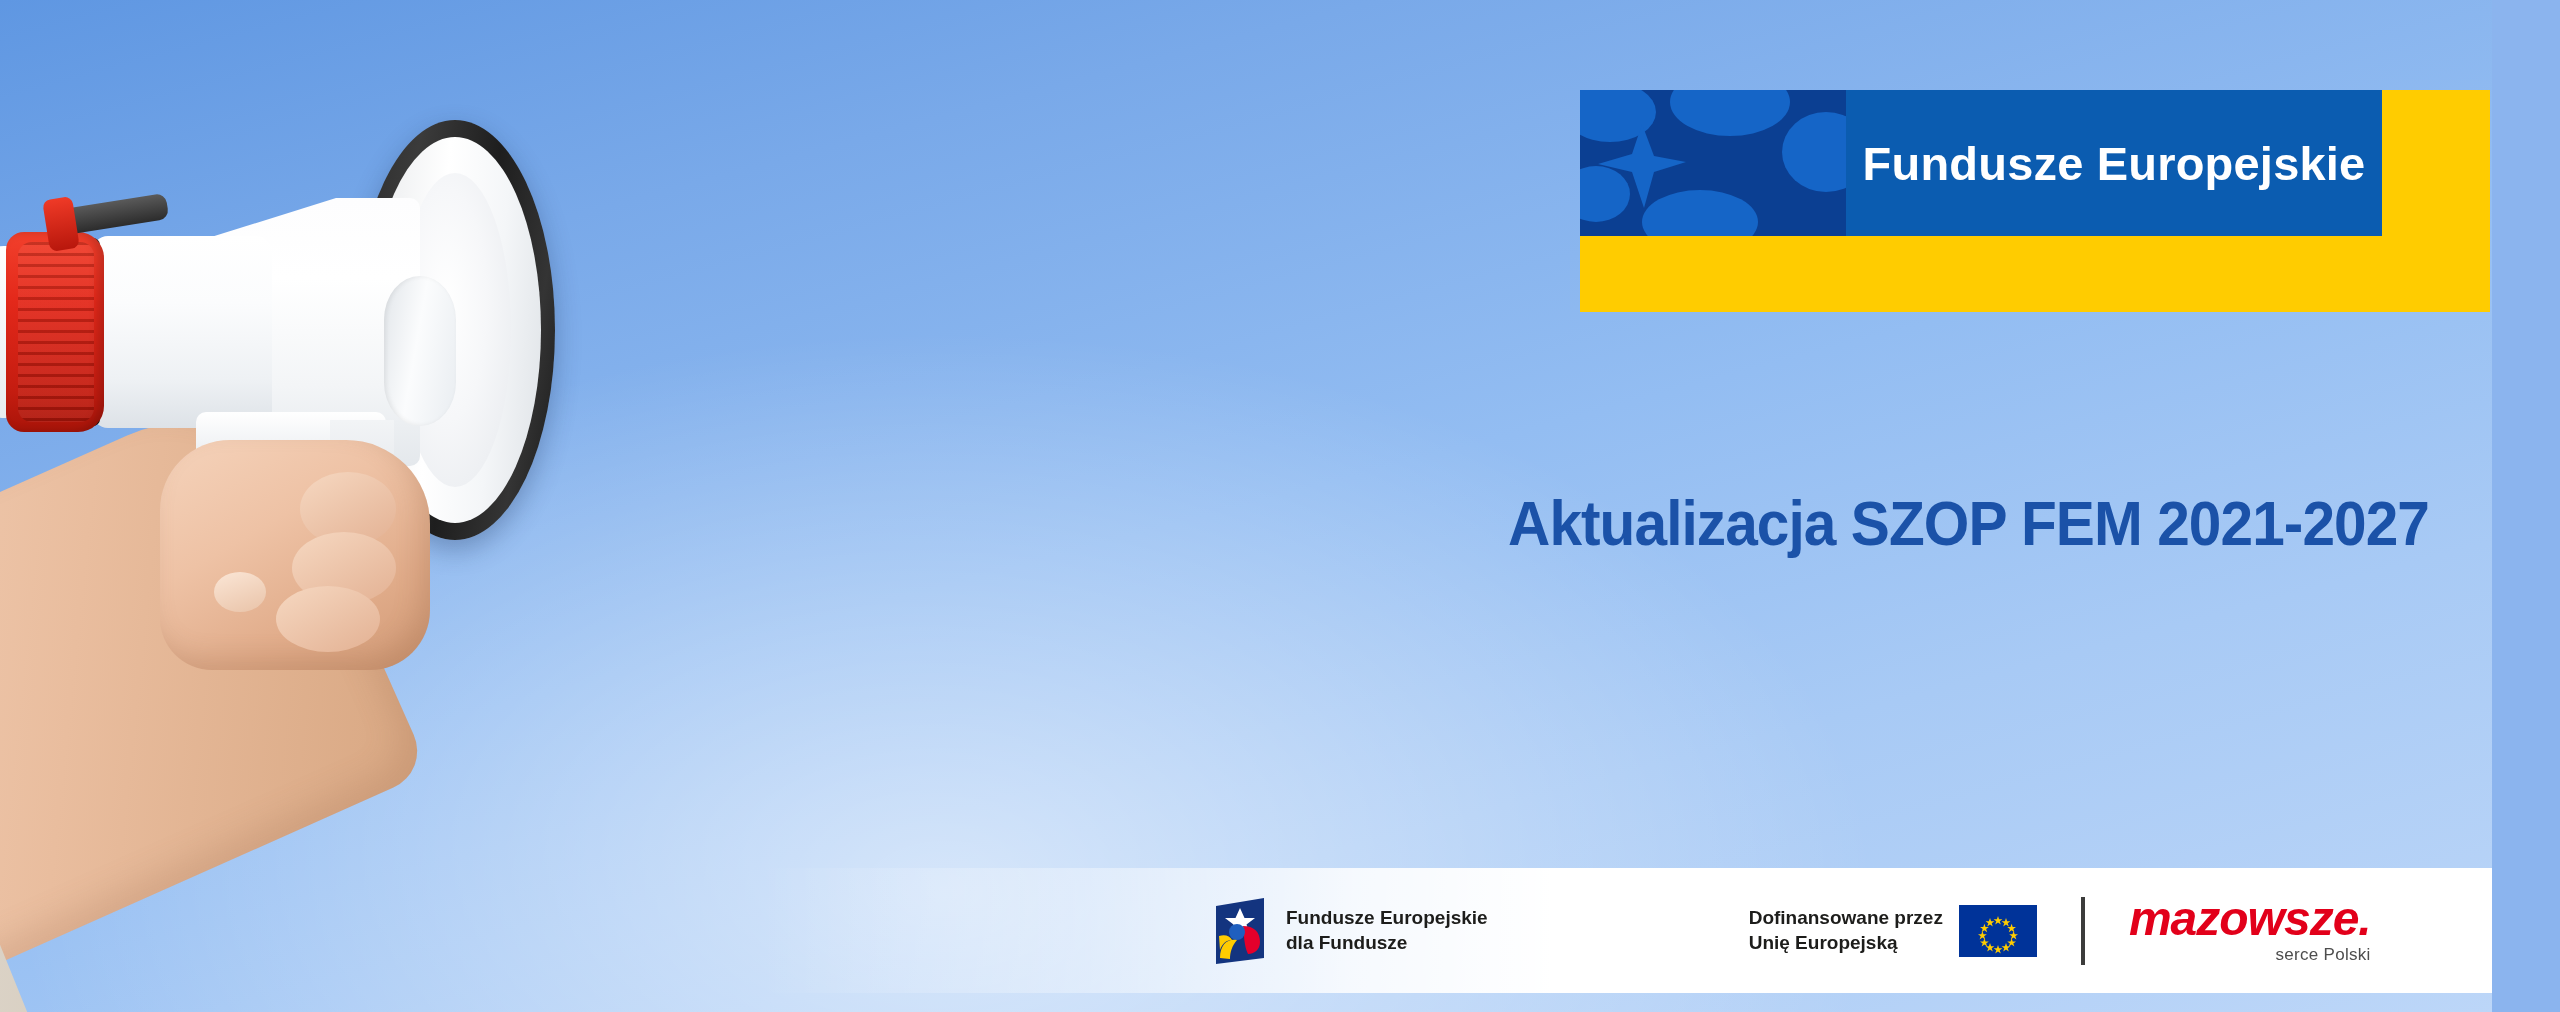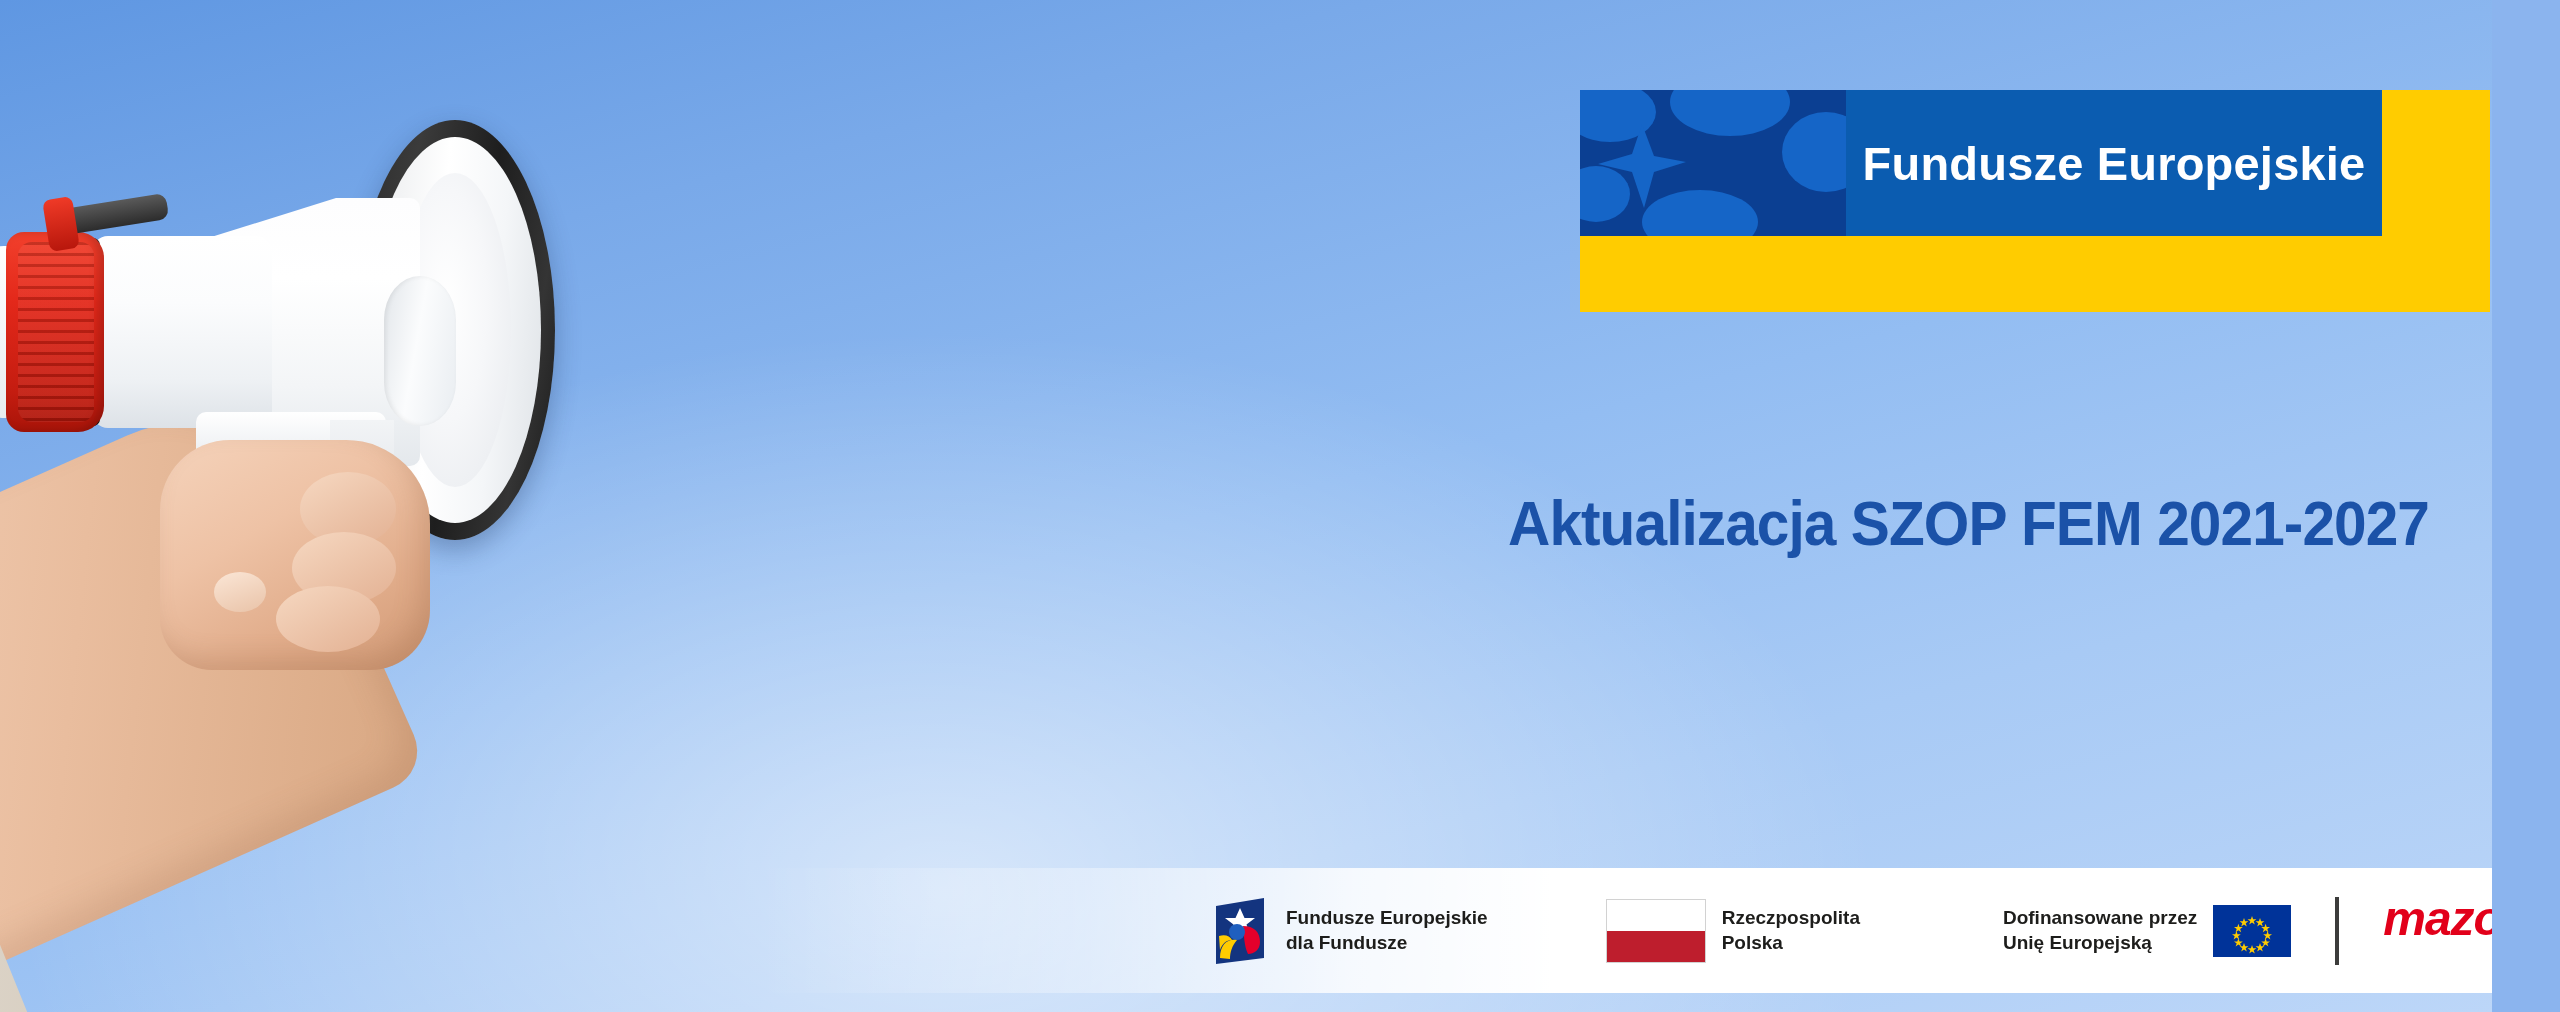--- a/index.html
+++ b/index.html
@@ -232,30 +232,20 @@
           <path d="M9 40 C15 38 20 40 22 44 C16 44 12 48 10 54 Z" fill="#FFCC00"></path>
         </svg>
         <div class="lb-text">
           <div>Fundusze Europejskie</div>
           <div>dla Fundusze</div>
         </div>
       </div>
 
       <div class="gap1"></div>
 
-      <div class="lb-item">
-        <div class="pl-flag">
-          <div class="w"></div>
-          <div class="r"></div>
-        </div>
-        <div class="lb-text">
-          <div>Rzeczpospolita</div>
-          <div>Polska</div>
-        </div>
-      </div>
 
       <div class="gap2"></div>
 
       <div class="lb-item">
         <div class="lb-text r">
           <div>Dofinansowane przez</div>
           <div>Unię Europejską</div>
         </div>
         <div class="eu-flag">
           <svg width="78" height="52" viewBox="0 0 78 52">

